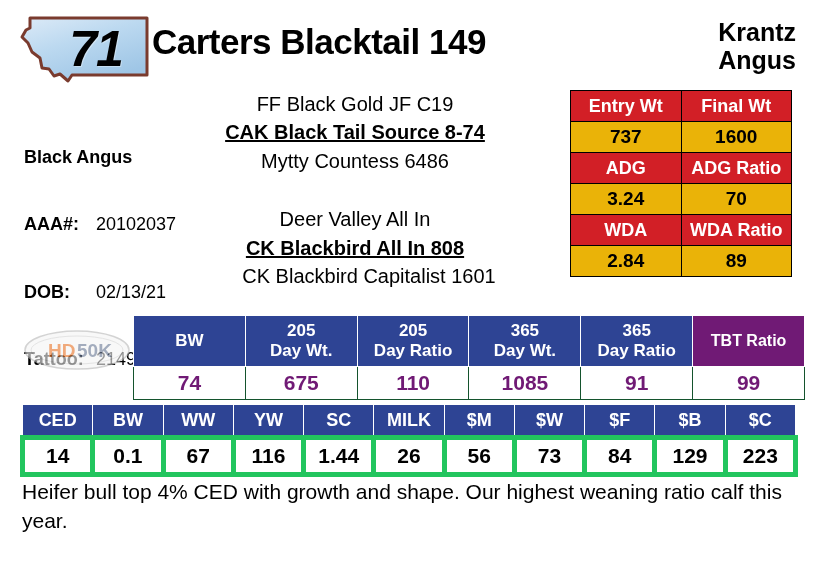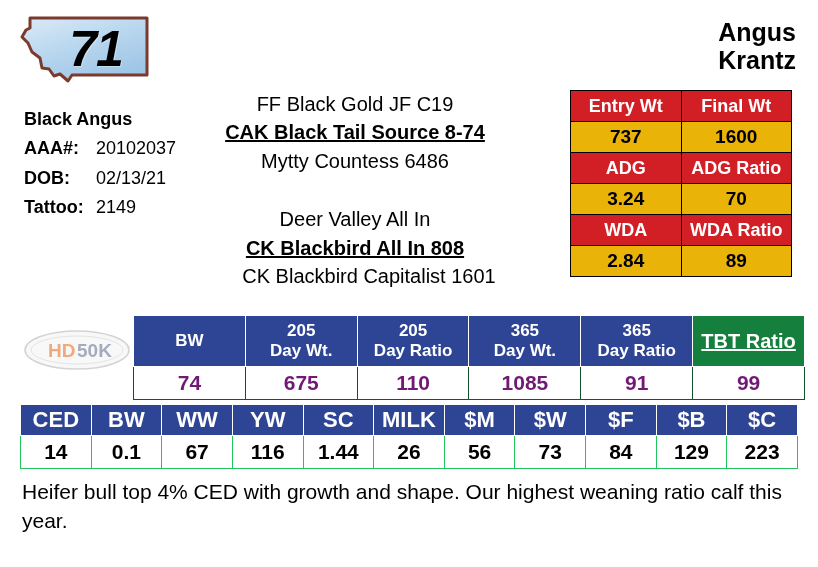--- a/index.html
+++ b/index.html
@@ -63,21 +63,21 @@
     line-height: 1.12;
   }
 
   
   #info-block {
     position: absolute;
     left: 24px; top: 105px;
     font-size: 18px;
     line-height: 1.63;
   }
-  .info-row { white-space: nowrap; }
+  .info-row { white-space: nowrap; margin-top: 38px; }
   .info-label {
     font-weight: bold;
     display: inline-block;
   }
   .info-value { font-weight: normal; }
   #breed-line {
     font-weight: bold;
     font-size: 18px;
   }
   .lbl-w { width: 72px; }
@@ -143,25 +143,24 @@
   }
   #growth-table td.hdr {
     background: #2e4494;
     color: #ffffff;
     font-size: 17px;
     line-height: 1.16;
     height: 46px;
     padding: 2px 0;
   }
   #growth-table td.hdr-red {
-    background: #15803d;
+    background: #701a75;
     color: #ffffff;
-    font-size: 20px;
+    font-size: 16px;
     height: 46px;
-    text-decoration: underline;
   }
   #growth-table td.val {
     background: #ffffff;
     color: #701a75;
     font-size: 21px;
     height: 30px;
     border: 1px solid #14532d;
   }
   .hdr-l1 { display: block; }
   .hdr-l2 { display: block; }
@@ -183,30 +182,30 @@
     border-collapse: collapse;
     table-layout: fixed;
   }
   #epd-table td {
     text-align: center;
     font-weight: bold;
   }
   #epd-table td.hdr {
     background: #2e4494;
     color: #ffffff;
-    font-size: 22px;
+    font-size: 18px;
     height: 28px;
     border: 1px solid #ffffff;
   }
   #epd-table td.val {
     background: #ffffff;
     color: #000000;
     font-size: 21px;
     height: 30px;
-    border: 1px solid #22c55e;
+    border: 5px solid #22c55e;
   }
 
   
   #comment {
     position: absolute;
     left: 22px; top: 478px;
     width: 784px;
     font-size: 21px;
     line-height: 1.38;
   }
@@ -226,24 +225,25 @@
             <stop offset="45%" stop-color="#bcd9f0"></stop>
             <stop offset="100%" stop-color="#9fc6e6"></stop>
           </linearGradient>
         </defs>
         <path d="M 14 6 L 131 6 L 131 63 L 56 63 L 52 69 L 44 62 L 38 64 L 33 57 L 26 56 L 24 46
                  L 16 40 L 12 31 L 6 25 L 10 18 L 14 16 Z" fill="url(#mtGrad)" stroke="#7a3b2e" stroke-width="3" stroke-linejoin="round"></path>
       </svg>
     </div>
     <div id="lot-number">71</div>
 
+    <div id="animal-title">Carters Blacktail 149</div>
 
     <div id="ranch-name">
+      <div>Krantz</div>
       <div>Angus</div>
-      <div>Krantz</div>
     </div>
   </div>
 
   <div id="info-block">
     <div id="breed-line" class="info-row">Black Angus</div>
     <div class="info-row">
       <span class="info-label lbl-w">AAA#:</span><span class="info-value">20102037</span>
     </div>
     <div class="info-row">
       <span class="info-label lbl-w">DOB:</span><span class="info-value">02/13/21</span>

